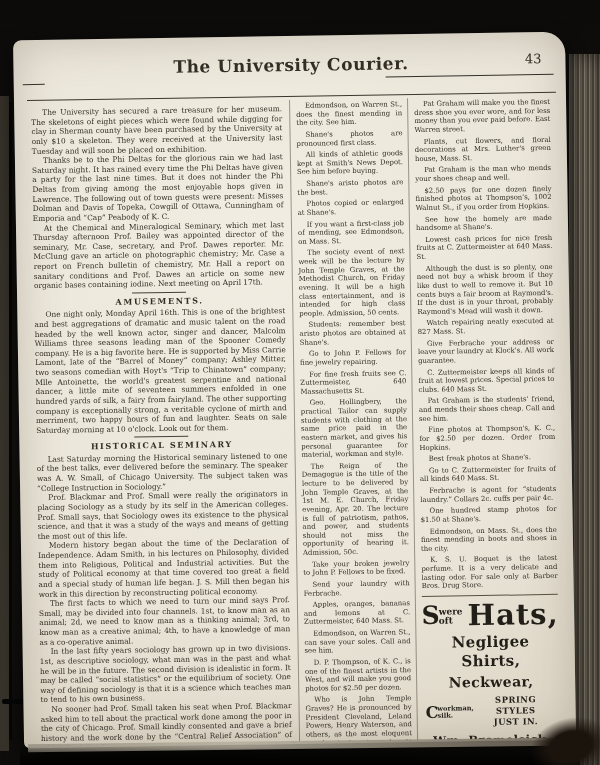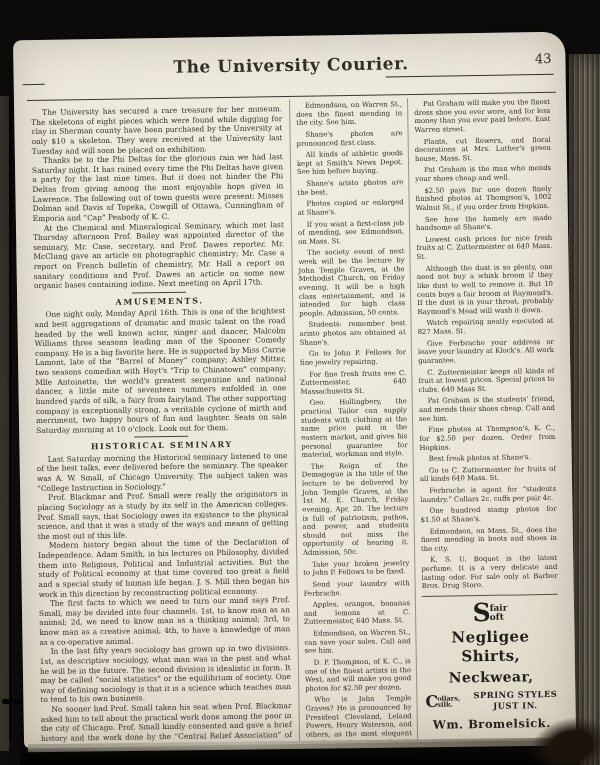--- a/index.html
+++ b/index.html
@@ -22,21 +22,21 @@
     transform:rotate(-14deg);}
   
   .paper{position:absolute;left:13px;top:36px;width:552px;height:708px;
     transform:rotate(-0.9deg);transform-origin:50% 0;
     background:radial-gradient(130% 100% at 42% 30%,#f1ede2 0%,#eae5d8 50%,#ddd6c6 80%,#c6bfad 100%);
     border-radius:8px 22px 6px 6px;
     box-shadow:0 8px 20px rgba(0,0,0,.75), inset 0 0 46px rgba(90,80,60,.28);}
   .paper-inner{position:absolute;inset:0;padding:12px 12px 8px 15px;color:#332e25;}
   
   .hdr{position:relative;height:42px;}
-  .pageno{position:absolute;right:2px;top:0;font-size:13px;}
+  .pageno{position:absolute;right:12px;top:0;font-size:13px;}
   .hdr-rule-r{position:absolute;right:0;width:168px;top:23px;border-top:1.5px solid #34302a;}
   .hdr-rule-l{position:absolute;left:-6px;width:22px;top:25px;border-top:1.5px solid #34302a;}
   h1{margin:7px 0 0;text-align:center;font-size:17px;font-weight:600;letter-spacing:.6px;font-family:"DejaVu Serif",serif;}
   .hdr-bottom{position:absolute;left:-2px;right:-2px;bottom:0;border-top:1.6px solid #3a362e;}
   
   .cols{display:flex;align-items:stretch;height:calc(100% - 46px);overflow:hidden;margin-top:3px;}
   .col{box-sizing:border-box;text-align:justify;}
   .col1{width:49.5%;padding:4px 7px 0 2px;font-size:7.4px;line-height:1.3;}
   .col2{width:22.5%;border-left:1px solid rgba(70,62,50,.5);padding:2px 5px 0 6px;font-size:6.9px;line-height:1.25;}
   .col3{width:28%;border-left:1px solid rgba(70,62,50,.5);padding:2px 4px 0 6px;font-size:6.9px;line-height:1.25;}
@@ -163,32 +163,33 @@
               <p class="nitem">One hundred stamp photos for $1.50 at Shane's.</p>
               <p class="nitem">Edmondson, on Mass. St., does the finest mending in boots and shoes in the city.</p>
               <p class="nitem">K. S. U. Boquet is the latest perfume. It is a very delicate and lasting odor. For sale only at Barber Bros. Drug Store.</p>
             </div>
           <div class="ad-rule"></div>
           <div class="ad">
             <div class="ad-line1">
               <span class="letter-wrap">
                 <span class="big-letter">S</span>
                 <span class="stack">
-                  <span>fair</span>
+                  <span>were</span>
                   <span>oft</span>
                 </span>
               </span>
+              <span class="hats">Hats,</span>
             </div>
             <div class="ad-shirts">Negligee Shirts,</div>
             <div class="ad-neck">Neckwear,</div>
             <div class="ad-row">
               <span class="letter-wrap">
                 <span class="big-letter-sm">C</span>
                 <span class="stack-sm">
-                  <span>ollars,</span>
+                  <span>workman,</span>
                   <span>silk.</span>
                 </span>
               </span>
               <span class="spring">
                 <span>SPRING STYLES</span><br>
                 <span>JUST IN.</span>
               </span>
             </div>
             <div class="ad-name">Wm. Bromelsick.</div>
           </div>

